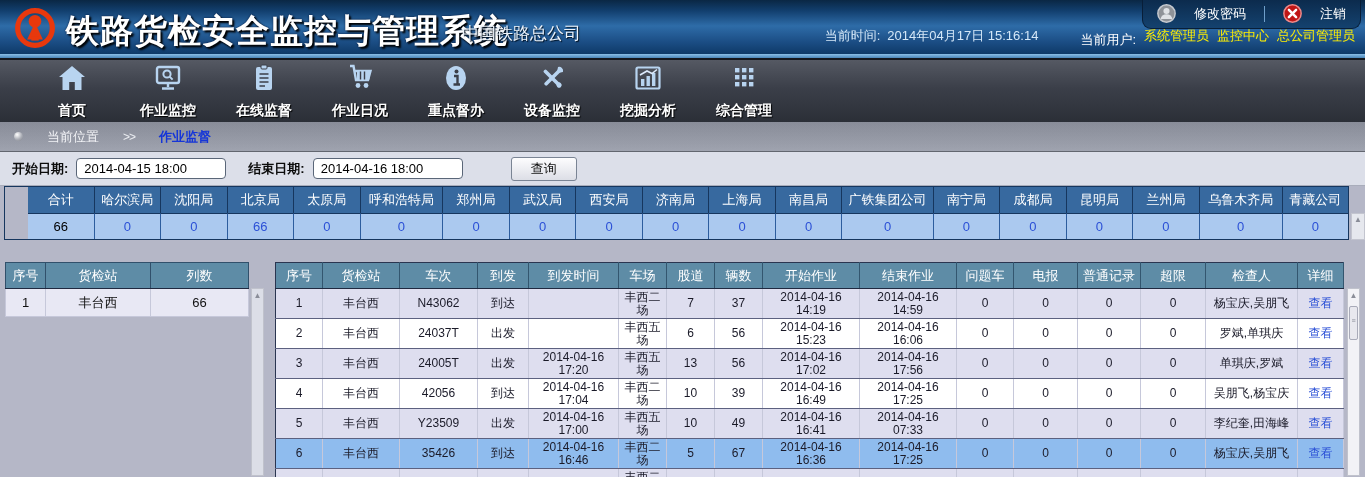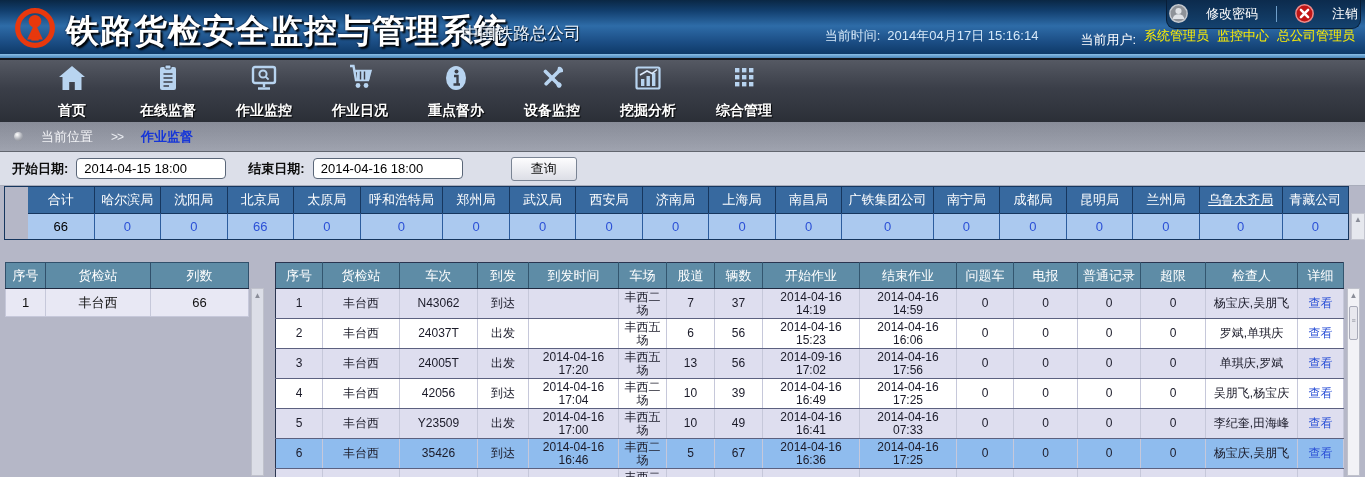--- a/index.html
+++ b/index.html
@@ -8,40 +8,40 @@
 
   
   .hdr { position:relative; height:54px; color:#fff;
     background:linear-gradient(180deg,#0a2744 0%,#123f6e 20%,#2e6ca8 48%,#1b4d84 78%,#0e3a68 100%); }
   .hdr-glow { height:4px; background:linear-gradient(180deg,#8cc0e8,#4a86b8); }
   .logo { position:absolute; left:14px; top:7px; width:42px; height:42px; }
   .app-title { position:absolute; left:66px; top:9px; font-size:33px; font-weight:bold;
     letter-spacing:1px; text-shadow:2px 2px 2px #000, 0 0 2px #013; }
   .app-sub { position:absolute; left:462px; top:22px; font-size:17px; color:#eef4fb; text-shadow:1px 1px 1px #012; }
   .account { position:absolute; right:4px; top:0; display:flex; align-items:center; gap:18px;
-    padding:4px 2px 5px; font-size:13px;
+    padding:4px 14px 5px; font-size:13px;
     background:linear-gradient(180deg,#0c2b4d,#14426f); border:1px solid #081e38; border-top:none;
     border-radius:0 0 9px 9px; }
   .account .lbl { cursor:pointer; }
   .acc-div { width:1px; height:16px; background:#6f9fca; }
   .info-line { position:absolute; right:10px; bottom:5px; display:flex; align-items:center; font-size:13px; }
   .info-time { color:#d5e8f8; }
   .info-user-lbl { color:#ffffff; margin-left:42px;margin-top:8px; }
   .role-link { color:#ffef00; margin-left:8px; cursor:pointer; }
 
   
   .nav { height:64px; display:flex; align-items:center; padding-left:24px;
     background:linear-gradient(180deg,#555963 0%,#3b3f49 45%,#2b2f37 100%);
     border-top:2px solid #14171d; }
   .nav-item { width:96px; display:flex; flex-direction:column; align-items:center; gap:9px; cursor:pointer; }
   .nav-item svg { height:30px; }
   .nav-label { font-size:14px; font-weight:bold; color:#fff; text-shadow:1px 1px 1px #000; }
 
   
-  .crumb { height:30px; display:flex; align-items:center; gap:18px; padding-left:14px;
+  .crumb { height:30px; display:flex; align-items:center; gap:24px; padding-left:14px;
     background:linear-gradient(180deg,#84889414,#0000), linear-gradient(180deg,#898d99,#9fa3af);
     border-bottom:1px solid #62666f; }
   .crumb-bullet { width:9px; height:9px; border-radius:50%;
     background:radial-gradient(circle at 35% 30%, #ffffff, #aaadb5 55%, #7c7f88); }
   .crumb-label { color:#f2f3f6; font-size:13px; }
   .crumb-sep { color:#eceef2; font-size:12px; letter-spacing:-1px; }
   .crumb-current { color:#1535d8; font-weight:bold; font-size:13px; cursor:pointer; }
 
   
   .filter { height:34px; display:flex; align-items:center; gap:8px; padding-left:12px;
@@ -134,34 +134,34 @@
 
 <nav class="nav">
   <div class="nav-item">
     <svg viewBox="0 0 30 30">
       <path d="M15 3 L28 14 H24.5 V27 H17.8 V19 H12.2 V27 H5.5 V14 H2 Z" fill="#b8d4f0"></path>
     </svg>
     <span class="nav-label">首页</span>
   </div>
   <div class="nav-item">
     <svg viewBox="0 0 30 30">
-      <rect x="7" y="4" width="16" height="23" rx="2" fill="#b8d4f0"></rect>
-      <rect x="12" y="2" width="6" height="4" rx="1" fill="#b8d4f0" stroke="#3b3f49" stroke-width="1"></rect>
-      <path d="M10.5 11 H19.5 M10.5 15 H19.5 M10.5 19 H19.5 M10.5 23 H16" stroke="#3b3f49" stroke-width="1.6"></path>
-    </svg>
-    <span class="nav-label">在线监督</span>
-  </div>
-  <div class="nav-item">
-    <svg viewBox="0 0 30 30">
       <rect x="4" y="4" width="22" height="16" rx="2" fill="none" stroke="#b8d4f0" stroke-width="2.4"></rect>
       <circle cx="14" cy="11" r="3.6" fill="none" stroke="#b8d4f0" stroke-width="2"></circle>
       <path d="M16.6 13.6 L19.6 16.6" stroke="#b8d4f0" stroke-width="2"></path>
       <path d="M15 20 V24 M9 25.5 H21" stroke="#b8d4f0" stroke-width="2.4"></path>
     </svg>
     <span class="nav-label">作业监控</span>
+  </div>
+  <div class="nav-item">
+    <svg viewBox="0 0 30 30">
+      <rect x="7" y="4" width="16" height="23" rx="2" fill="#b8d4f0"></rect>
+      <rect x="12" y="2" width="6" height="4" rx="1" fill="#b8d4f0" stroke="#3b3f49" stroke-width="1"></rect>
+      <path d="M10.5 11 H19.5 M10.5 15 H19.5 M10.5 19 H19.5 M10.5 23 H16" stroke="#3b3f49" stroke-width="1.6"></path>
+    </svg>
+    <span class="nav-label">在线监督</span>
   </div>
   <div class="nav-item">
     <svg viewBox="0 0 30 30">
       <path d="M5 3 H8.5 L11 17 H23 L25.5 8 H10" fill="none" stroke="#b8d4f0" stroke-width="2.4"></path>
       <rect x="12" y="8.5" width="12.5" height="8" fill="#b8d4f0"></rect>
       <path d="M15.5 8.5 V16.5 M19.5 8.5 V16.5" stroke="#3b3f49" stroke-width="1.4"></path>
       <circle cx="13" cy="22.5" r="2.4" fill="#b8d4f0"></circle>
       <circle cx="21" cy="22.5" r="2.4" fill="#b8d4f0"></circle>
     </svg>
     <span class="nav-label">作业日况</span>
@@ -243,21 +243,21 @@
         <div class="sum-cell sum-h" style="flex: 1 1 0px;">武汉局</div>
         <div class="sum-cell sum-h" style="flex: 1 1 0px;">西安局</div>
         <div class="sum-cell sum-h" style="flex: 1 1 0px;">济南局</div>
         <div class="sum-cell sum-h" style="flex: 1 1 0px;">上海局</div>
         <div class="sum-cell sum-h" style="flex: 1 1 0px;">南昌局</div>
         <div class="sum-cell sum-h" style="flex: 1.38 1 0px;">广铁集团公司</div>
         <div class="sum-cell sum-h" style="flex: 1 1 0px;">南宁局</div>
         <div class="sum-cell sum-h" style="flex: 1 1 0px;">成都局</div>
         <div class="sum-cell sum-h" style="flex: 1 1 0px;">昆明局</div>
         <div class="sum-cell sum-h" style="flex: 1 1 0px;">兰州局</div>
-        <div class="sum-cell sum-h" style="flex: 1.25 1 0px; text-decoration: underline;">乌鲁木齐局</div>
+        <div class="sum-cell sum-h" style="flex: 1.25 1 0px;">乌鲁木齐局</div>
         <div class="sum-cell sum-h" style="flex: 1 1 0px;">青藏公司</div>
       </div>
     <div class="sum-row">
         <div class="sum-cell sum-v" style="flex: 1 1 0px;">66</div>
         <div class="sum-cell sum-v sum-link" style="flex: 1 1 0px;">0</div>
         <div class="sum-cell sum-v sum-link" style="flex: 1 1 0px;">0</div>
         <div class="sum-cell sum-v sum-link" style="flex: 1 1 0px;">66</div>
         <div class="sum-cell sum-v sum-link" style="flex: 1 1 0px;">0</div>
         <div class="sum-cell sum-v sum-link" style="flex: 1.25 1 0px;">0</div>
         <div class="sum-cell sum-v sum-link" style="flex: 1 1 0px;">0</div>
@@ -387,21 +387,21 @@
         </tr>
         <tr class="odd">
           <td>3</td>
           <td>丰台西</td>
           <td>24005T</td>
           <td>出发</td>
           <td>2014-04-16 17:20</td>
           <td>丰西五场</td>
           <td>13</td>
           <td>56</td>
-          <td>2014-09-16 17:02</td>
+          <td>2014-04-16 17:02</td>
           <td>2014-04-16 17:56</td>
           <td>0</td>
           <td>0</td>
           <td>0</td>
           <td>0</td>
           <td>单琪庆,罗斌</td>
           <td><span class="link">查看</span></td>
         </tr>
         <tr class="even">
           <td>4</td>

